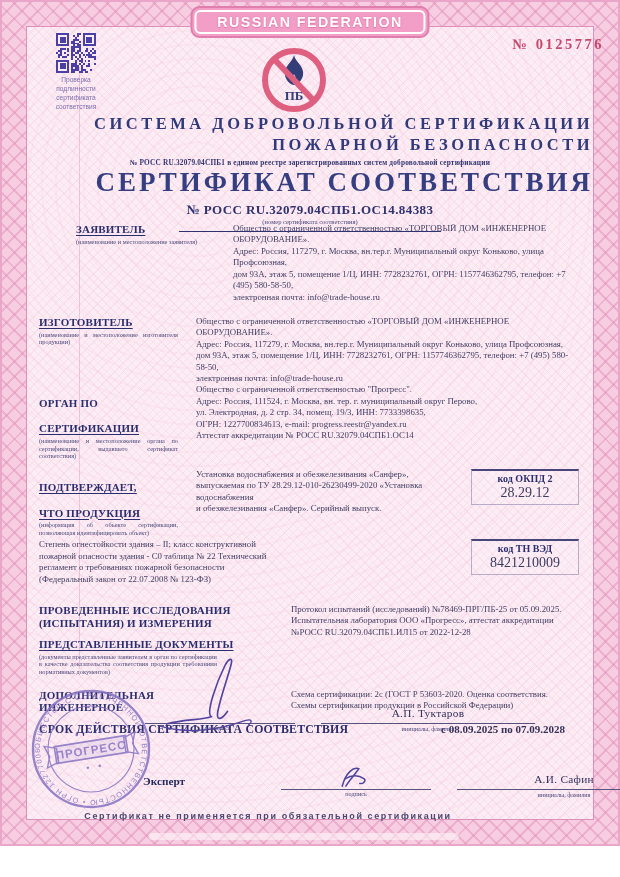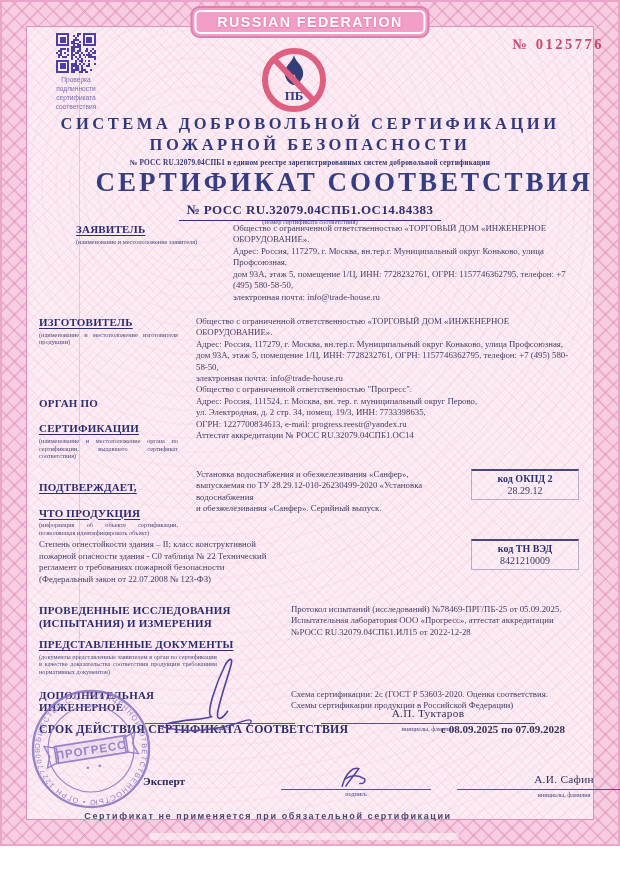--- a/index.html
+++ b/index.html
@@ -54,48 +54,48 @@
   .qr-block svg{display:block;margin:0 auto;}
   .qr-caption{
     margin-top:3px;font-family:"Liberation Sans",sans-serif;font-size:6.6px;line-height:1.35;
     color:#7b6fae;white-space:pre-line;
   }
 
   
   .pb-logo{position:absolute;left:234px;top:20px;width:66px;height:66px;}
 
   
-  .sys-title{position:absolute;top:86px;left:0;right:0;text-align:center;
+  .sys-title{position:absolute;top:86px;left:0;right:0;text-align:right;
     color:#303a7a;font-weight:bold;font-size:16.5px;letter-spacing:3.5px;line-height:1.3;white-space:pre-line;}
   .registry{position:absolute;top:131px;left:0;right:0;text-align:center;
     color:#33356f;font-weight:bold;font-size:7.3px;letter-spacing:.2px;}
   .cert-title{position:absolute;top:140px;left:0;right:0;text-align:right;
     color:#343e80;font-weight:bold;font-size:27px;letter-spacing:3px;white-space:nowrap;}
   .cert-num{position:absolute;top:173px;left:0;right:0;text-align:center;}
   .cert-num span{display:inline-block;color:#2f3270;font-weight:bold;font-size:13px;letter-spacing:.4px;
-    border-bottom:1.5px solid #2f3270;padding:0 8px 2px;}
+    border-bottom:1.5px solid #2f3270;padding:0 8px 13px;}
   .cert-num-cap{position:absolute;top:191px;left:0;right:0;text-align:center;
     color:#4a487a;font-size:6.5px;}
 
   
   .sections{position:absolute;left:12px;right:14px;top:196px;}
   .row{display:flex;align-items:flex-start;}
   .lbl{width:157px;flex:none;padding-right:8px;box-sizing:border-box;}
   .lbl.wide{width:252px;}
   .lbl-main{color:#2b2e6e;font-weight:bold;font-size:11px;line-height:1.15;letter-spacing:.2px;white-space:pre-line;}
   .u{text-decoration:underline;text-underline-offset:2px;text-decoration-thickness:1px;}
   .sub{margin-top:2px;color:#4c4a7c;font-size:6.3px;line-height:1.2;text-align:justify;padding-right:10px;}
   .val{flex:1;color:#403e63;font-size:8.8px;line-height:1.3;}
   .pre{white-space:pre-line;}
   .codebox{
     width:100px;flex:none;margin-left:8px;text-align:center;padding:2px 3px 3px;
     border:1px solid rgba(120,110,160,.5);border-top:2px solid #47457a;background:rgba(255,255,255,.12);
   }
   .code-lbl{color:#2b2e6e;font-weight:bold;font-size:10px;}
-  .code-val{color:#3d3b60;font-size:10px;margin-top:1px;}
+  .code-val{color:#3d3b60;font-size:14px;margin-top:1px;}
 
   .mb1{margin-bottom:13px;margin-left:37px;} .mb2{margin-bottom:0px;} .mb3{margin-bottom:9px;}
   .mb4{margin-bottom:3px;}  .mb5{margin-bottom:19px;} .mb6{margin-bottom:0px;}
   .mb7{margin-bottom:13px;} .mb8{margin-bottom:8px;}
 
   .validity{display:flex;justify-content:space-between;align-items:baseline;margin-top:5px;}
   .v-lbl{color:#2b2e6e;font-weight:bold;font-size:11.8px;letter-spacing:.2px;}
   .v-val{color:#343156;font-weight:bold;font-size:11px;margin-right:14px;white-space:nowrap;}
 
   

